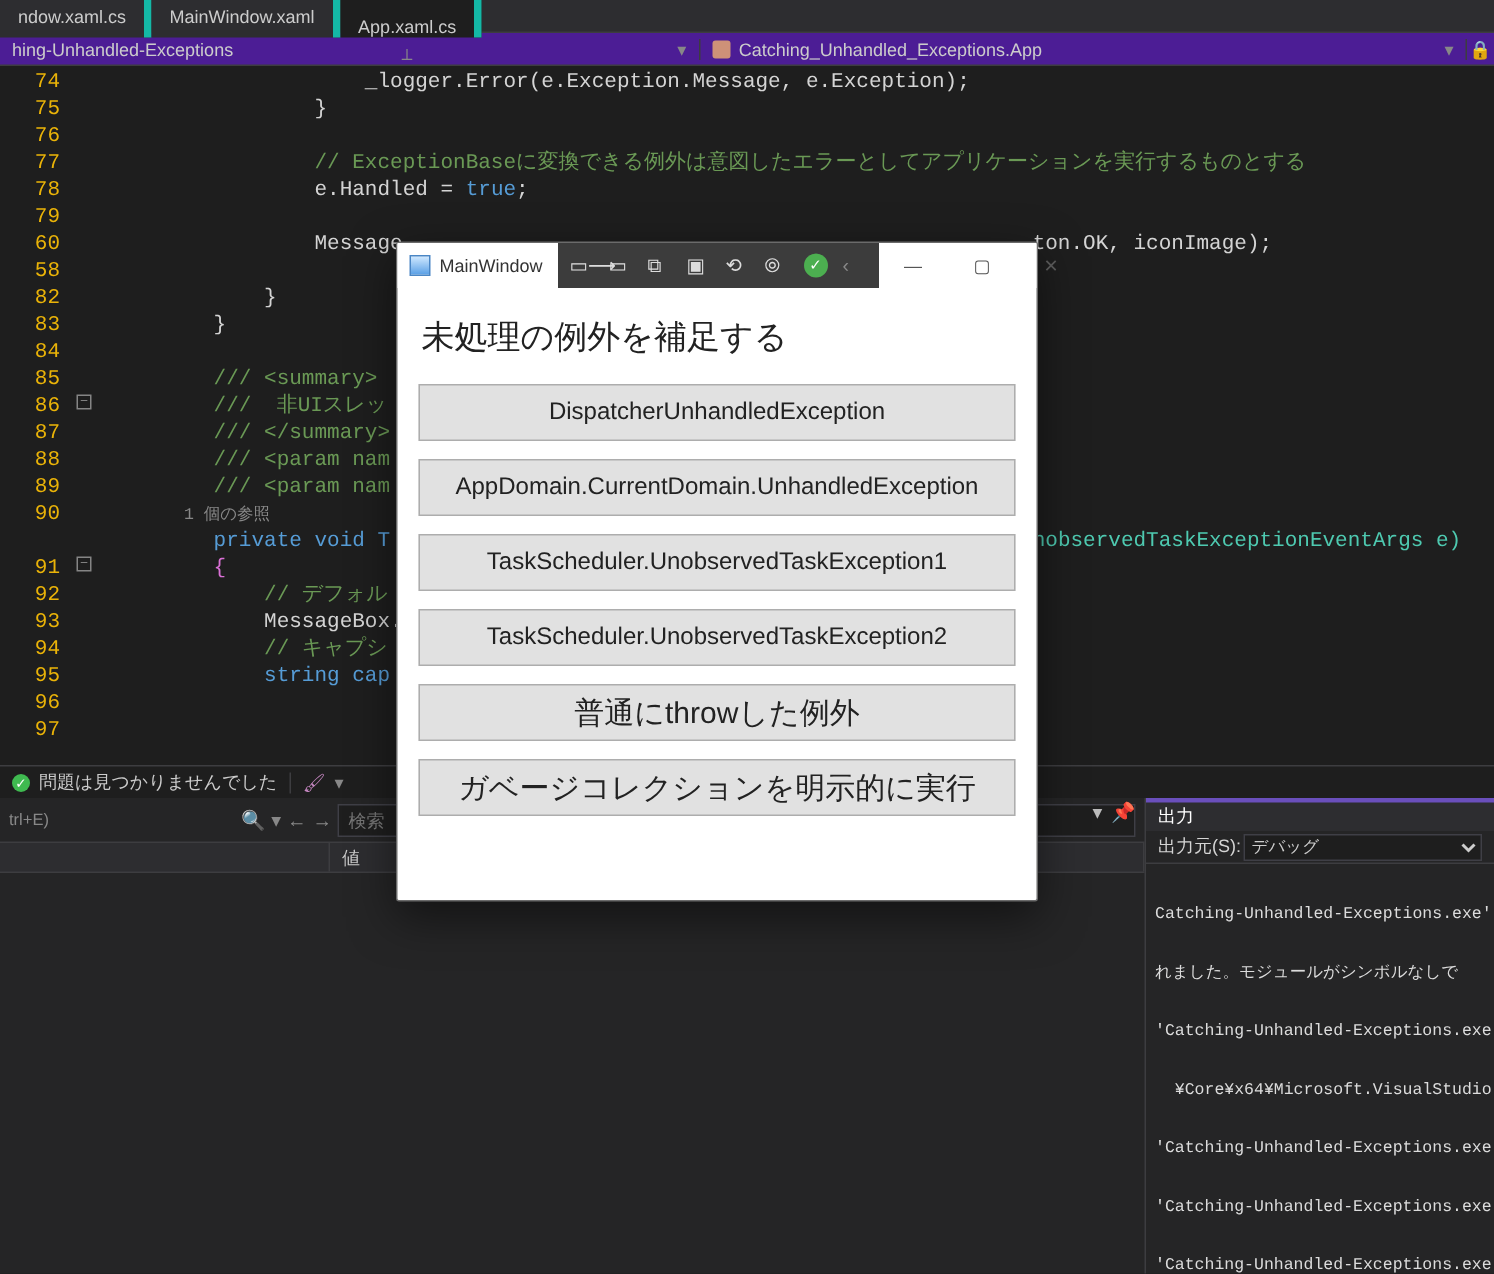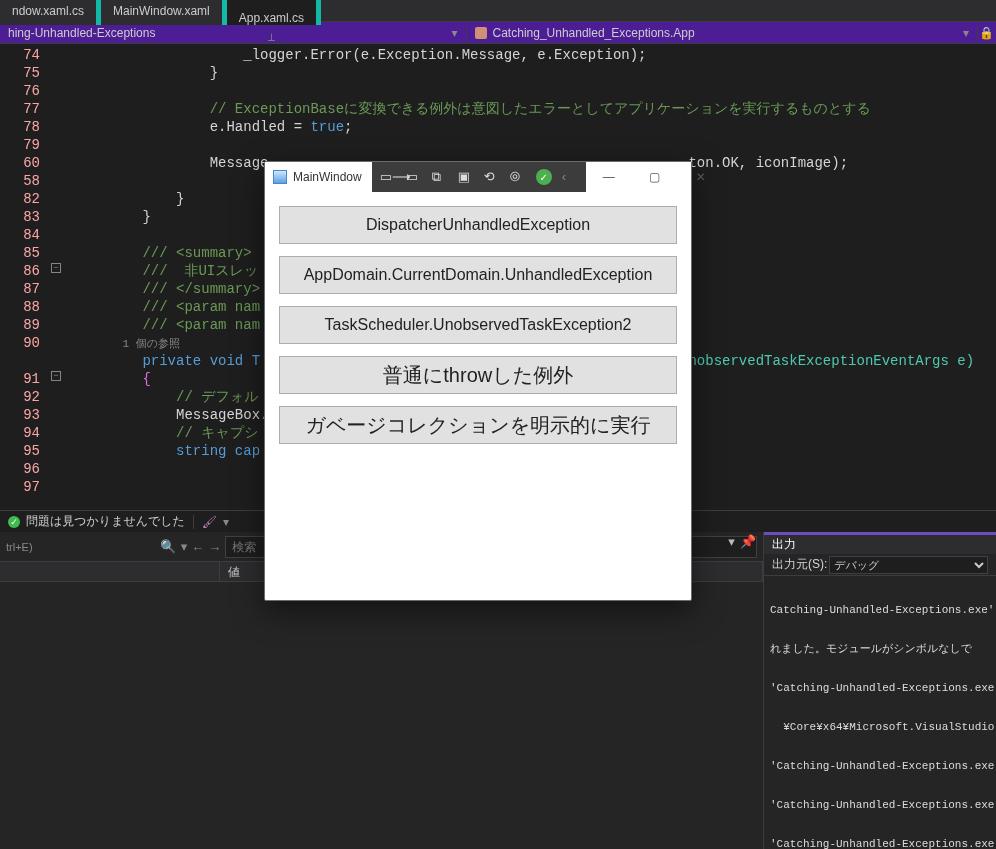--- a/index.html
+++ b/index.html
@@ -22,21 +22,21 @@
   }
   .tab.active { background:#1e1e1e;flex-direction:column; }
   .tab .pin, .tab .close { font-size:11px; color:#888; cursor:pointer; }
   
   .navbar { display:flex; align-items:center; height:22px; background:#4c1d95; border-bottom:1px solid #3d3d40; font-size:12px; }
   .navbox { flex:1; display:flex; align-items:center; padding:0 8px; gap:6px; border-right:1px solid #3d3d40; color:#cccccc; }
   .navbar .spacer { flex:1; }
   .navbox .orange-icon { width:12px;height:12px; background:#ce9178;border-radius:2px; }
   
   .editor { position:relative; height:466px; background:#1e1e1e; display:flex; font-family:"Consolas","Courier New",monospace; font-size:14px; line-height:18px; }
-  .gutter { width:50px; text-align:right; color:#fca5a5; padding-top:2px; }
+  .gutter { width:50px; text-align:right; color:#eab308; padding-top:2px; }
   .gutter div { height:18px; padding-right:10px; }
   .code { flex:1; position:relative; padding-top:2px; overflow:hidden; }
   .codeline { height:18px; white-space:pre; }
   .fold { position:absolute; left:50px; top:0; bottom:0; width:14px; }
   .fold-box { width:10px;height:10px; border:1px solid #858585; color:#858585; font-size:9px; line-height:8px; text-align:center; position:absolute; left:1px; background:#1e1e1e;}
   .k { color:#569cd6; }
   .c { color:#6a9955; }
   .n { color:#d4d4d4; }
   .t { color:#4ec9b0; }
   .br { color:#da70d6; }
@@ -268,27 +268,31 @@
       <span class="ok">✓</span>
       <span class="ic" style="color:#888">‹</span>
     </div>
     <div class="wpf-sysbtns">
       <div class="wpf-sysbtn">—</div>
       <div class="wpf-sysbtn">▢</div>
       <div class="wpf-sysbtn">✕</div>
     </div>
   </div>
   <div class="wpf-body">
+    <div class="wpf-heading">未処理の例外を補足する</div>
     <div class="wpf-btn">
         <span>DispatcherUnhandledException</span>
       </div>
     <div class="wpf-btn">
         <span>AppDomain.CurrentDomain.UnhandledException</span>
       </div>
     <div class="wpf-btn">
+        <span>TaskScheduler.UnobservedTaskException1</span>
+      </div>
+    <div class="wpf-btn">
         <span>TaskScheduler.UnobservedTaskException2</span>
       </div>
     <div class="wpf-btn big">
         <span>普通にthrowした例外</span>
       </div>
     <div class="wpf-btn big">
         <span>ガベージコレクションを明示的に実行</span>
       </div>
   </div>
 </div>

